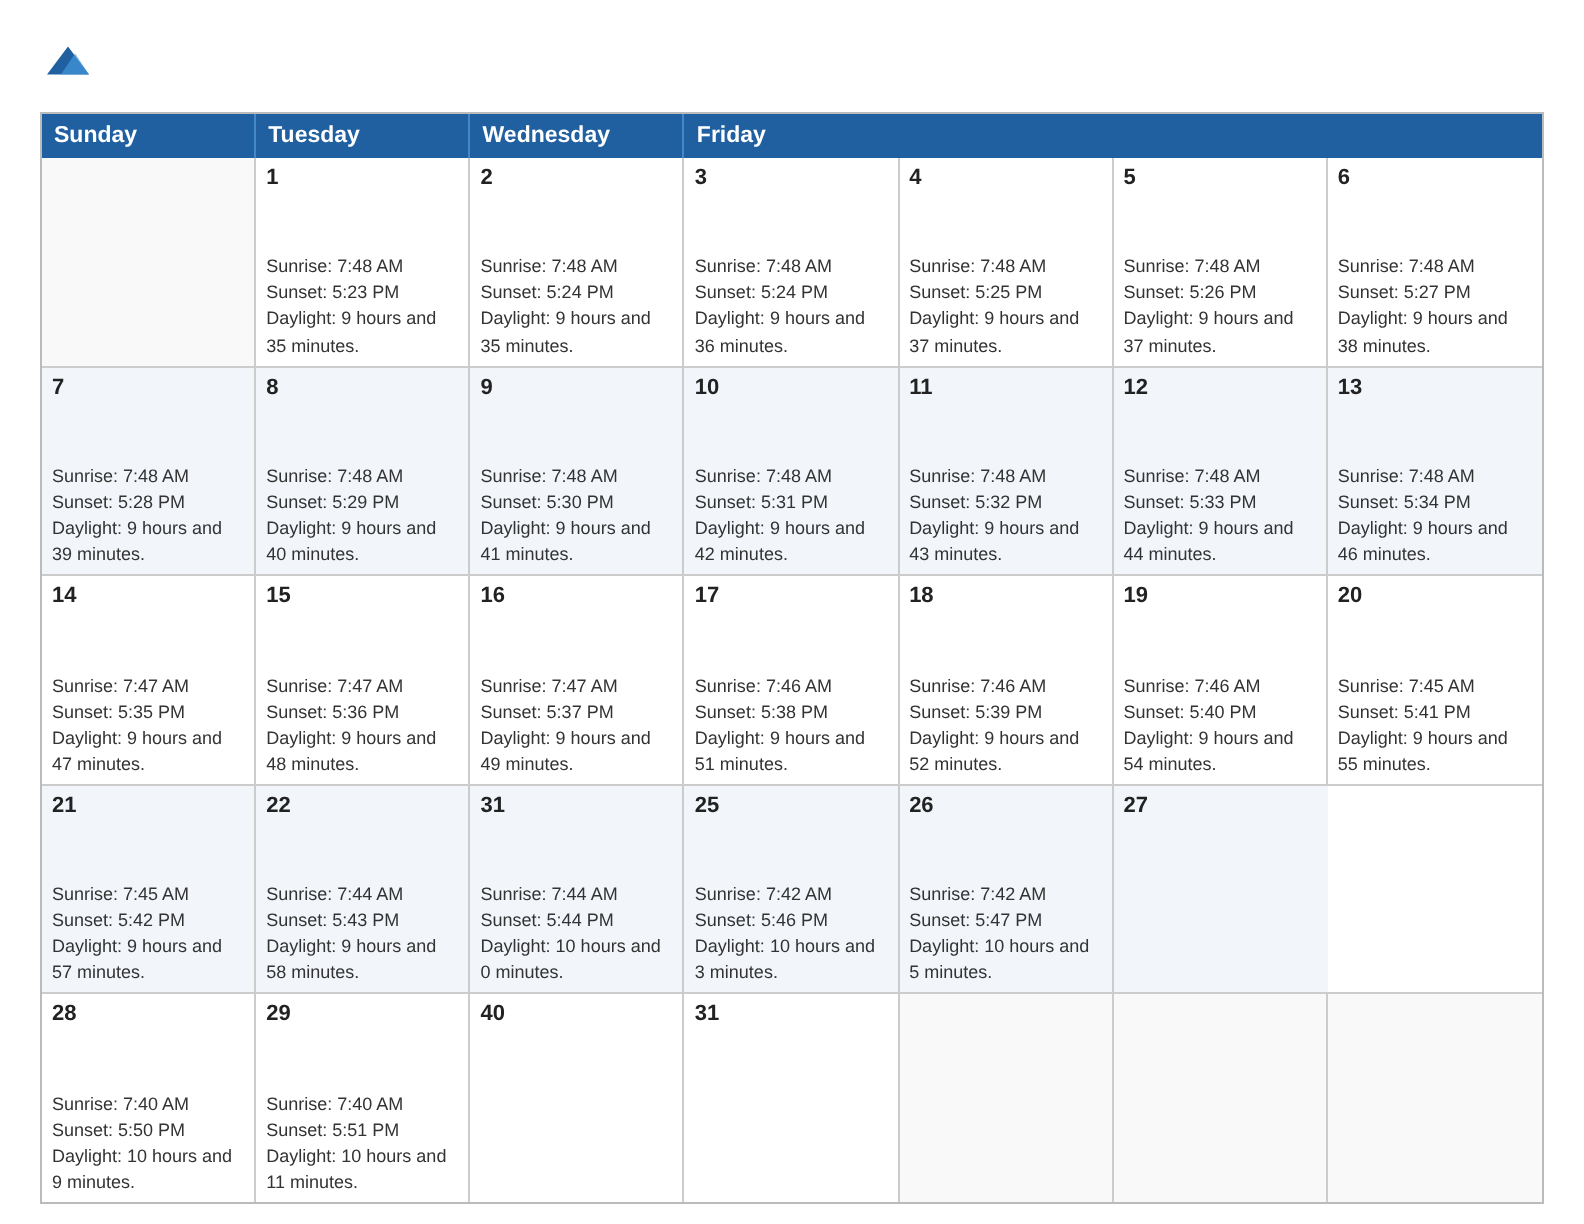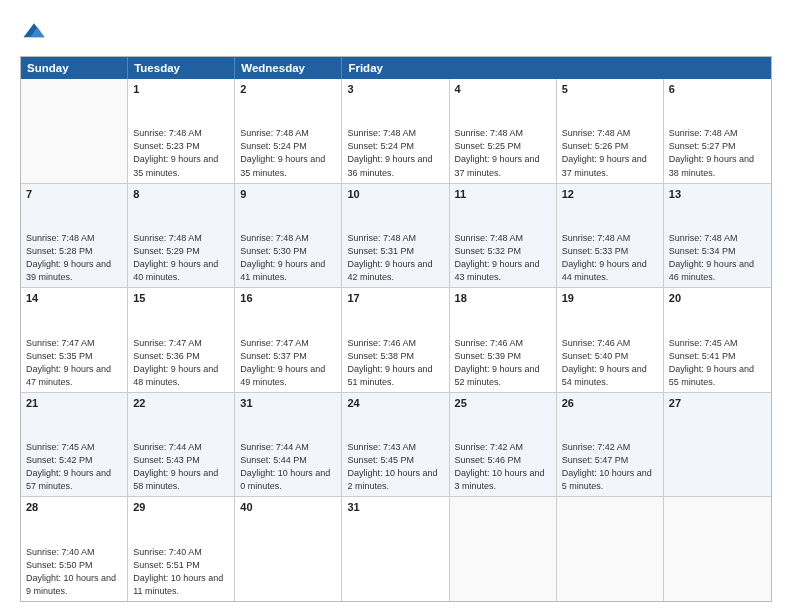--- a/index.html
+++ b/index.html
@@ -237,24 +237,20 @@
           </div>
           <div class="cal-cell">
             <span class="day-num">22</span>
             <div class="cell-info">Sunrise: 7:44 AM<br>Sunset: 5:43 PM<br>Daylight: 9 hours and 58 minutes.</div>
           </div>
           <div class="cal-cell">
             <span class="day-num">31</span>
             <div class="cell-info">Sunrise: 7:44 AM<br>Sunset: 5:44 PM<br>Daylight: 10 hours and 0 minutes.</div>
           </div>
           <div class="cal-cell">
-            <span class="day-num">24</span>
-            <div class="cell-info">Sunrise: 7:43 AM<br>Sunset: 5:45 PM<br>Daylight: 10 hours and 2 minutes.</div>
-          </div>
-          <div class="cal-cell">
             <span class="day-num">25</span>
             <div class="cell-info">Sunrise: 7:42 AM<br>Sunset: 5:46 PM<br>Daylight: 10 hours and 3 minutes.</div>
           </div>
           <div class="cal-cell">
             <span class="day-num">26</span>
             <div class="cell-info">Sunrise: 7:42 AM<br>Sunset: 5:47 PM<br>Daylight: 10 hours and 5 minutes.</div>
           </div>
           <div class="cal-cell">
             <span class="day-num">27</span>
           </div>

